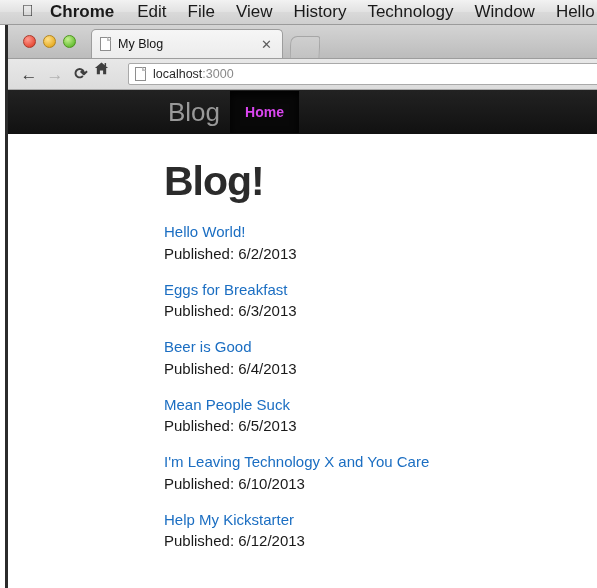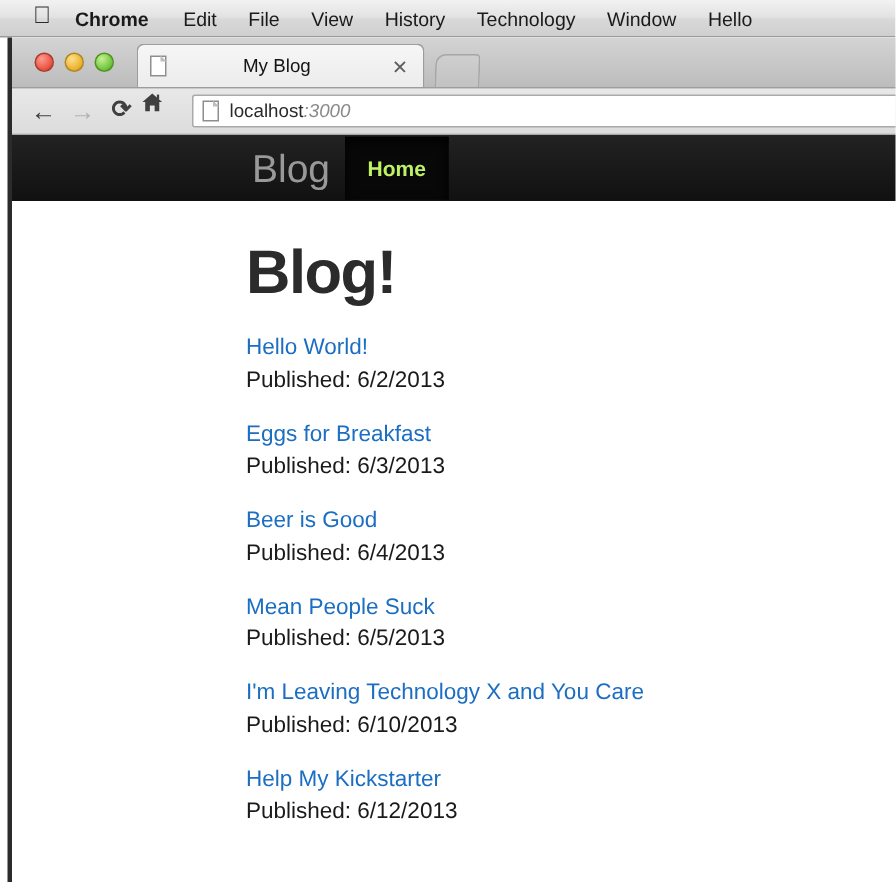--- a/index.html
+++ b/index.html
@@ -18,21 +18,21 @@
     background: linear-gradient(to bottom, #f2f2f2 0%, #e2e2e2 48%, #d9d9d9 52%, #cfcfcf 100%);
     border-bottom: 1px solid #9b9b9b;
     display: flex; align-items: center;
     padding-left: 22px;
   }
   .menubar .apple {
     font-size: 16px; line-height: 1; color: #2b2b2b;
     margin-right: 16px; position: relative; top: -1px;
   }
   .menubar .mi {
-    font-size: 13px; color: #1a1a1a; margin-right: 21px;
+    font-size: 17px; color: #1a1a1a; margin-right: 21px;
     white-space: nowrap;
   }
   .menubar .mi.bold { font-weight: bold; margin-right: 23px; }
 
   
   .win {
     position: absolute; top: 25px; left: 5px; width: 600px; height: 563px;
     background: #ffffff;
     border-left: 3px solid #2b2b2b;
     overflow: hidden;
@@ -57,21 +57,21 @@
     display: flex; align-items: center; padding: 0 8px;
   }
   .page-ico {
     width: 11px; height: 14px; border: 1px solid #8e8e8e; background: #fff;
     position: relative; margin-right: 7px; flex: 0 0 auto;
   }
   .page-ico::after {
     content: ""; position: absolute; top: -1px; right: -1px;
     border-left: 4px solid #bdbdbd; border-top: 4px solid transparent;
   }
-  .tab-title { font-size: 12.5px; color: #141414; flex: 1; white-space: nowrap; overflow: hidden; margin-left: 44px; }
+  .tab-title { font-size: 12.5px; color: #141414; flex: 1; white-space: nowrap; overflow: hidden; }
   .tab-close { font-size: 13px; color: #5d5d5d; line-height: 1; padding: 0 2px; }
 
   .newtab {
     position: absolute; left: 282px; top: 11px; width: 30px; height: 22px;
     background: linear-gradient(to bottom, #cfcfcf, #c2c2c2);
     border: 1px solid #a6a6a6; border-bottom: none;
     border-top-left-radius: 7px; border-top-right-radius: 3px;
     transform: skewX(-2deg);
   }
 
@@ -90,39 +90,39 @@
   .navbtn.dim { color: #b2b2b2; }
   .navbtn.reload { font-size: 16px; font-weight: bold; }
   .home-ico { display: inline-block; }
 
   .urlbar {
     margin-left: 8px; height: 22px; flex: 1; margin-right: 0;
     background: #ffffff; border: 1px solid #a9a9a9; border-radius: 2px;
     display: flex; align-items: center; padding: 0 6px;
   }
   .url-text { font-size: 12.5px; color: #2a2a2a; white-space: nowrap; }
-  .url-text .port { color: #8a8a8a; font-style: italic; }
+  .url-text .port { color: #8a8a8a; }
 
   
   .viewport { position: relative; width: 100%; height: 498px; background: #fff; overflow: hidden; }
 
   .navbar {
     width: 100%; height: 44px;
     background: linear-gradient(to bottom, #222222 0%, #111111 100%);
     display: flex; align-items: center;
     padding-left: 150px;
   }
   .brand {
     font-size: 26px; color: #999999; padding: 0 10px; white-space: nowrap;
   }
   .navlink {
     font-size: 14px; color: #9d9d9d; padding: 13px 15px; white-space: nowrap;
   }
   .navlink.active {
-    color: #bef264; font-weight: bold;
+    color: #d946ef; font-weight: bold;
     background: #080808;
     box-shadow: inset 0 3px 8px rgba(0,0,0,0.9);
   }
 
   .container { padding: 26px 0 0 156px; }
   h1.page-title {
     font-size: 41px; font-weight: bold; color: #2b2b2b;
     letter-spacing: -1px; line-height: 1.05; margin-bottom: 18px;
   }
   .post { margin-bottom: 14px; }

